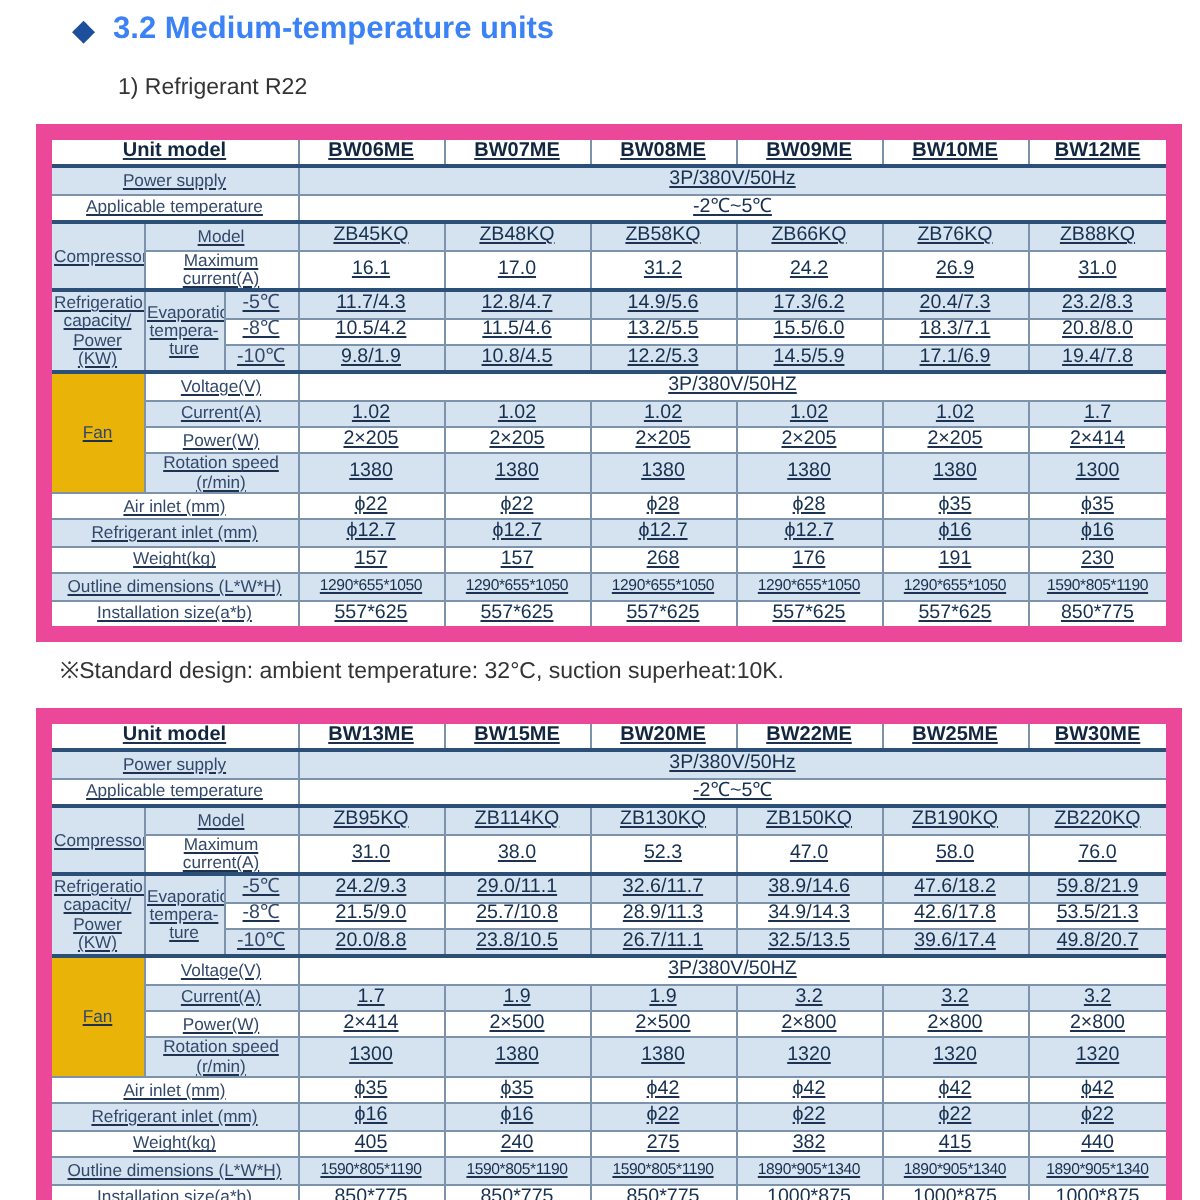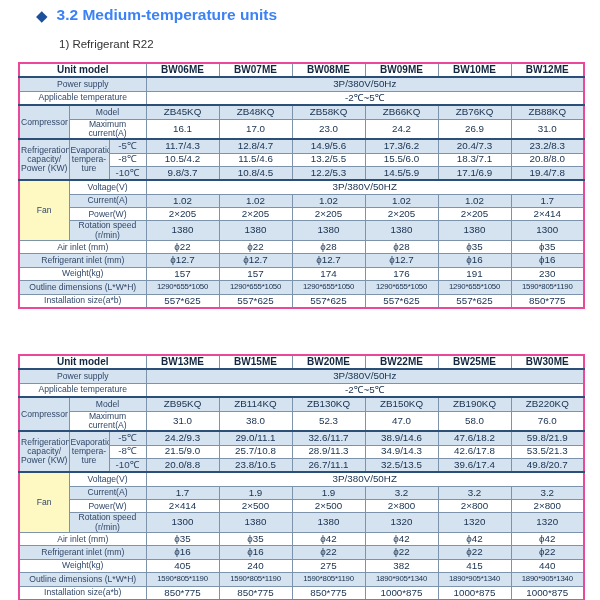--- a/index.html
+++ b/index.html
@@ -6,27 +6,27 @@
   body{width:600px;height:600px;font-family:"Liberation Sans",sans-serif;color:#1d3251;overflow:hidden;}
   .page{position:relative;width:600px;height:600px;background:#fff;}
 
   .title-row{position:absolute;top:6px;left:36px;display:flex;align-items:center;gap:9px;}
   .diamond{color:#1d4f9c;font-size:15px;line-height:1;}
   .title{font-size:15.5px;font-weight:700;color:#3b82f6;}
 
   .subtitle{position:absolute;top:38px;left:19px;font-size:11.5px;color:#333;margin-left:40px;}
   .note{position:absolute;top:327px;left:30px;font-size:11.5px;color:#333;}
 
-  table.spec{border-collapse:collapse;table-layout:fixed;width:565px;position:absolute;left:18px;border:2px solid #ec4899;}
+  table.spec{border-collapse:collapse;table-layout:fixed;width:565px;position:absolute;left:18px;border:8px solid #ec4899;text-decoration:underline;}
   #t1{top:62px;}
   #t2{top:354px;}
 
   td{border:1px solid #7d93ab;height:12.4px;padding:0 1px;text-align:center;vertical-align:middle;line-height:1.08;background:#fff;overflow:hidden;}
   tr:nth-child(even) td{background:#d5e2ef;}
-  td.bg-white{background:#fef9c3;}
+  td.bg-white{background:#eab308;}
   td.bg-blue{background:#d5e2ef;}
   tr.thick td{border-top:2px solid #2c4f77;}
 
   td.lab{font-size:8.6px;color:#31486a;}
   td.dat{font-size:9.8px;color:#16304f;}
   td.hdr{font-weight:700;font-size:10px;color:#12273f;}
   td.temp{font-size:9.8px;}
   td.small{font-size:7.8px;letter-spacing:-0.2px;}
 </style>
 </head>
@@ -76,21 +76,21 @@
           <td class="dat">ZB48KQ</td>
           <td class="dat">ZB58KQ</td>
           <td class="dat">ZB66KQ</td>
           <td class="dat">ZB76KQ</td>
           <td class="dat">ZB88KQ</td>
         </tr>
         <tr>
           <td colspan="2" class="lab">Maximum current(A)</td>
           <td class="dat">16.1</td>
           <td class="dat">17.0</td>
-          <td class="dat">23.0</td>
+          <td class="dat">31.2</td>
           <td class="dat">24.2</td>
           <td class="dat">26.9</td>
           <td class="dat">31.0</td>
         </tr>
         <tr class="thick">
           <td rowspan="3" class="lab bg-blue">Refrigeration<br>capacity/<br>Power (KW)</td>
           <td rowspan="3" class="lab bg-blue">Evaporation<br>tempera-<br>ture</td>
           <td class="lab temp">-5℃</td>
           <td class="dat">11.7/4.3</td>
           <td class="dat">12.8/4.7</td>
@@ -103,21 +103,21 @@
           <td class="lab temp">-8℃</td>
           <td class="dat">10.5/4.2</td>
           <td class="dat">11.5/4.6</td>
           <td class="dat">13.2/5.5</td>
           <td class="dat">15.5/6.0</td>
           <td class="dat">18.3/7.1</td>
           <td class="dat">20.8/8.0</td>
         </tr>
         <tr>
           <td class="lab temp">-10℃</td>
-          <td class="dat">9.8/3.7</td>
+          <td class="dat">9.8/1.9</td>
           <td class="dat">10.8/4.5</td>
           <td class="dat">12.2/5.3</td>
           <td class="dat">14.5/5.9</td>
           <td class="dat">17.1/6.9</td>
           <td class="dat">19.4/7.8</td>
         </tr>
         <tr class="thick">
           <td rowspan="4" class="lab bg-white">Fan</td>
           <td colspan="2" class="lab">Voltage(V)</td>
           <td colspan="6" class="dat">3P/380V/50HZ</td>
@@ -164,21 +164,21 @@
           <td class="dat">ϕ12.7</td>
           <td class="dat">ϕ12.7</td>
           <td class="dat">ϕ12.7</td>
           <td class="dat">ϕ16</td>
           <td class="dat">ϕ16</td>
         </tr>
         <tr>
           <td colspan="3" class="lab">Weight(kg)</td>
           <td class="dat">157</td>
           <td class="dat">157</td>
-          <td class="dat">174</td>
+          <td class="dat">268</td>
           <td class="dat">176</td>
           <td class="dat">191</td>
           <td class="dat">230</td>
         </tr>
         <tr>
           <td colspan="3" class="lab">Outline dimensions (L*W*H)</td>
           <td class="dat small">1290*655*1050</td>
           <td class="dat small">1290*655*1050</td>
           <td class="dat small">1290*655*1050</td>
           <td class="dat small">1290*655*1050</td>
@@ -190,20 +190,21 @@
           <td class="dat">557*625</td>
           <td class="dat">557*625</td>
           <td class="dat">557*625</td>
           <td class="dat">557*625</td>
           <td class="dat">557*625</td>
           <td class="dat">850*775</td>
         </tr>
       </tbody>
     </table>
 
+  <div class="note">※Standard design: ambient temperature: 32°C, suction superheat:10K.</div>
 
   <table class="spec" id="t2">
       <colgroup>
         <col style="width: 50px;">
         <col style="width: 40px;">
         <col style="width: 37px;">
         <col style="width: 73px;">
         <col style="width: 73px;">
         <col style="width: 73px;">
         <col style="width: 73px;">

